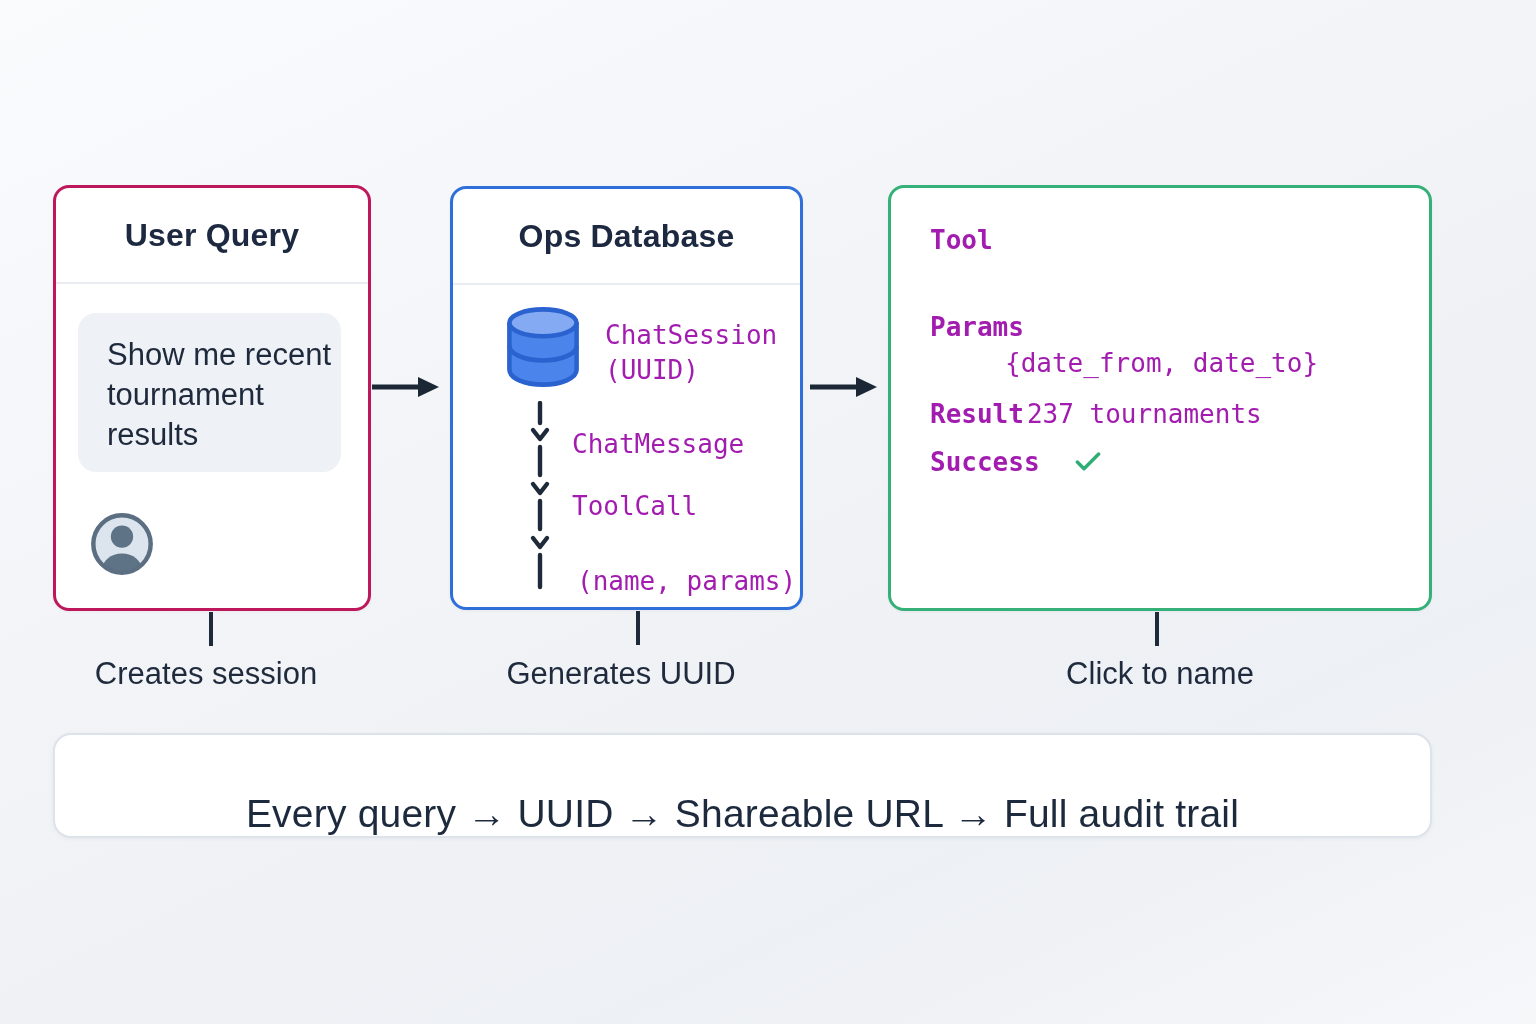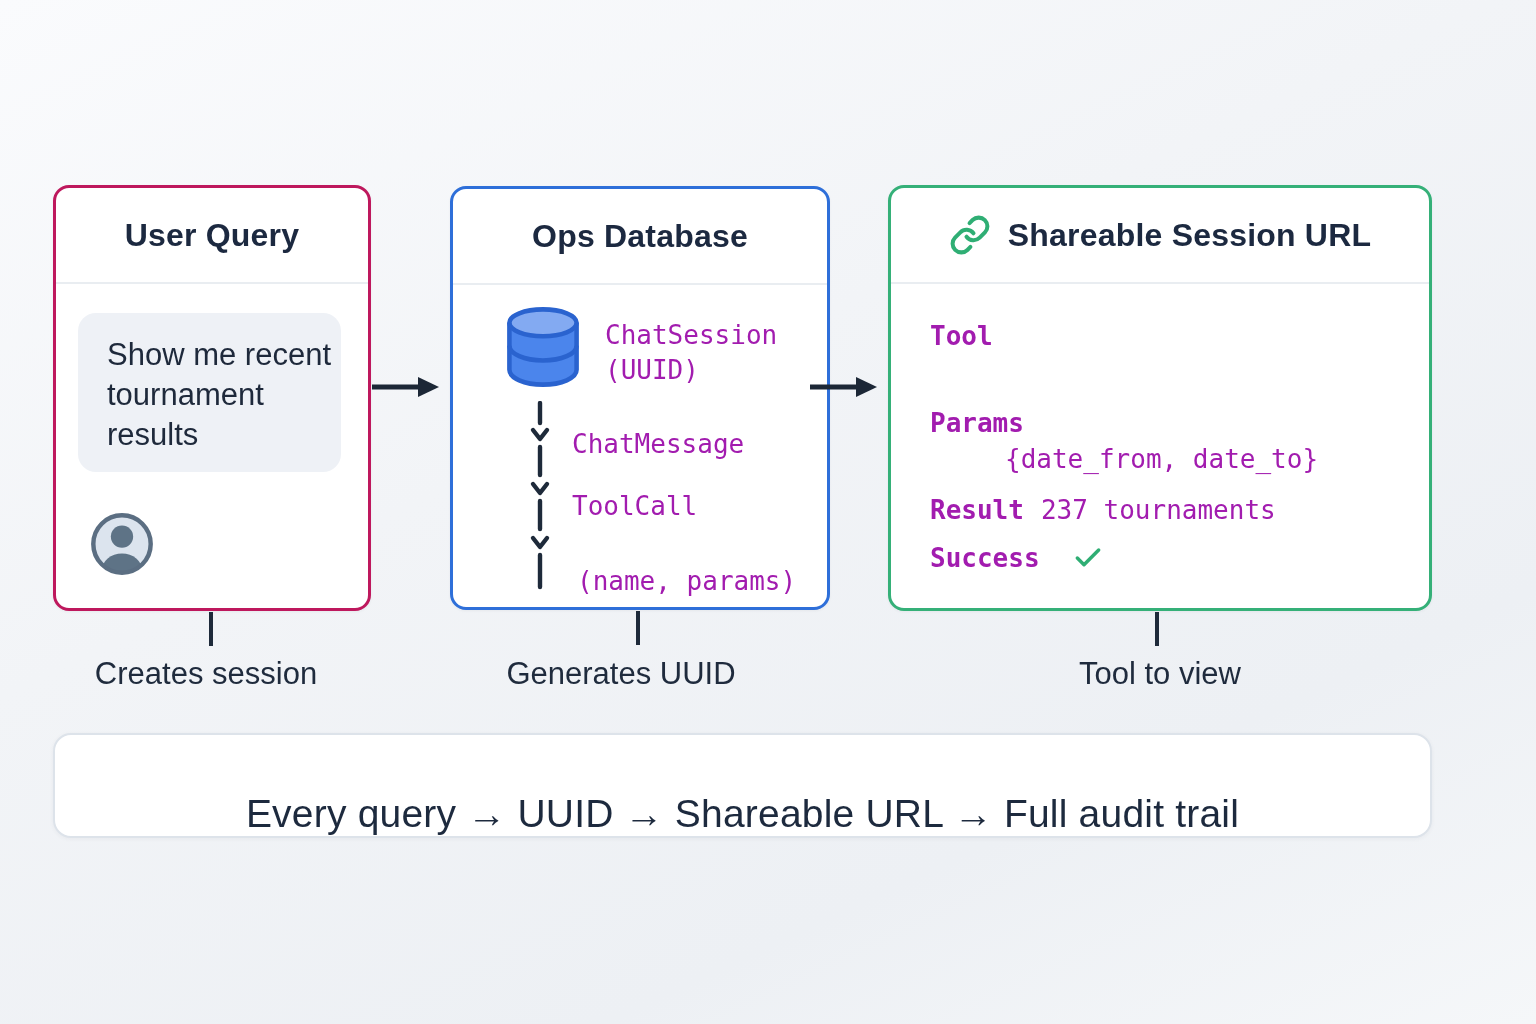--- a/index.html
+++ b/index.html
@@ -13,21 +13,21 @@
   .canvas { position: absolute; inset: 0; }
 
   
   .box {
     position: absolute;
     background: #ffffff;
     border-radius: 16px;
     box-shadow: 0 1px 3px rgba(30,42,58,0.05);
   }
   .box-user   { left: 53px;  top: 185px; width: 318px; height: 426px; border: 3px solid #be185d; }
-  .box-db     { left: 450px; top: 186px; width: 380px; height: 424px; border: 3px solid #2e6fd9; }
+  .box-db     { left: 450px; top: 186px; width: 353px; height: 424px; border: 3px solid #2e6fd9; }
   .box-share  { left: 888px; top: 185px; width: 544px; height: 426px; border: 3px solid #35b078; }
 
   .box-header {
     height: 96px;
     display: flex;
     align-items: center;
     justify-content: center;
     gap: 17px;
     border-bottom: 2px solid #e9edf1;
     font-size: 32px;
@@ -59,21 +59,21 @@
   .db-text-4 { position: absolute; left: 119px; top: 206px; font-size: 26px; }
   .db-text-5 { position: absolute; left: 124px; top: 245px; font-size: 26px; margin-top: 36px; }
 
   
   .field-label { font-weight: 700; font-size: 26px; }
   .field-value { font-size: 26px; }
   .f-tool-l    { position: absolute; left: 39px;  top: 37px;  }
   .f-tool-v    { position: absolute; left: 114px; top: 73px;  }
   .f-params-l  { position: absolute; left: 39px;  top: 124px; }
   .f-params-v  { position: absolute; left: 114px; top: 160px; }
-  .f-result    { position: absolute; left: 39px;  top: 211px; display: flex; gap: 17px; align-items: baseline; }
+  .f-result    { position: absolute; left: 39px;  top: 211px; display: flex; gap: 3px; align-items: baseline; }
   .f-success   { position: absolute; left: 39px;  top: 258px; display: flex; gap: 32px; align-items: center; }
 
   
   .arrow { position: absolute; }
   .arrow-1 { left: 372px; top: 374px; }
   .arrow-2 { left: 810px; top: 374px; }
   .stub { position: absolute; width: 4px; height: 34px; background: #1e2a3a; }
   .stub-1 { left: 209px;  top: 612px; }
   .stub-2 { left: 636px;  top: 611px; }
   .stub-3 { left: 1155px; top: 612px; }
@@ -166,29 +166,20 @@
   </div>
 
   <span class="arrow arrow-2">
     <svg width="68" height="26" viewBox="0 0 68 26">
       <line x1="0" y1="13" x2="48" y2="13" stroke="#1c2736" stroke-width="5"></line>
       <polygon points="46,3 67,13 46,23" fill="#1c2736"></polygon>
     </svg>
   </span>
 
   <div class="box box-share">
-    <div class="box-header">
-      <span>
-        <svg viewBox="0 0 24 24" width="42" height="42" fill="none" stroke="#2fae74" stroke-width="2.3" stroke-linecap="round" stroke-linejoin="round" style="display:block">
-          <path d="M10 13a5 5 0 0 0 7.54.54l3-3a5 5 0 0 0-7.07-7.07l-1.72 1.71"></path>
-          <path d="M14 11a5 5 0 0 0-7.54-.54l-3 3a5 5 0 0 0 7.07 7.07l1.71-1.71"></path>
-        </svg>
-      </span>
-      <span>Shareable Session URL</span>
-    </div>
     <div class="box-body">
       <span class="mono field-label f-tool-l">Tool</span>
       <span class="mono field-label f-params-l">Params</span>
       <span class="mono field-value f-params-v">{date_from, date_to}</span>
       <span class="f-result">
         <span class="mono field-label">Result</span>
         <span class="mono field-value">237 tournaments</span>
       </span>
       <span class="f-success">
         <span class="mono field-label">Success</span>
@@ -200,19 +191,19 @@
       </span>
     </div>
   </div>
 
   <span class="stub stub-1"></span>
   <span class="stub stub-2"></span>
   <span class="stub stub-3"></span>
 
   <div class="caption caption-1">Creates session</div>
   <div class="caption caption-2">Generates UUID</div>
-  <div class="caption caption-3">Tool to view</div>
+  <div class="caption caption-3">Click to name</div>
 
   <div class="banner">
     <span class="banner-text">Every query → UUID → Shareable URL → Full audit trail</span>
   </div>
 
 </div>
 
 </body></html>

